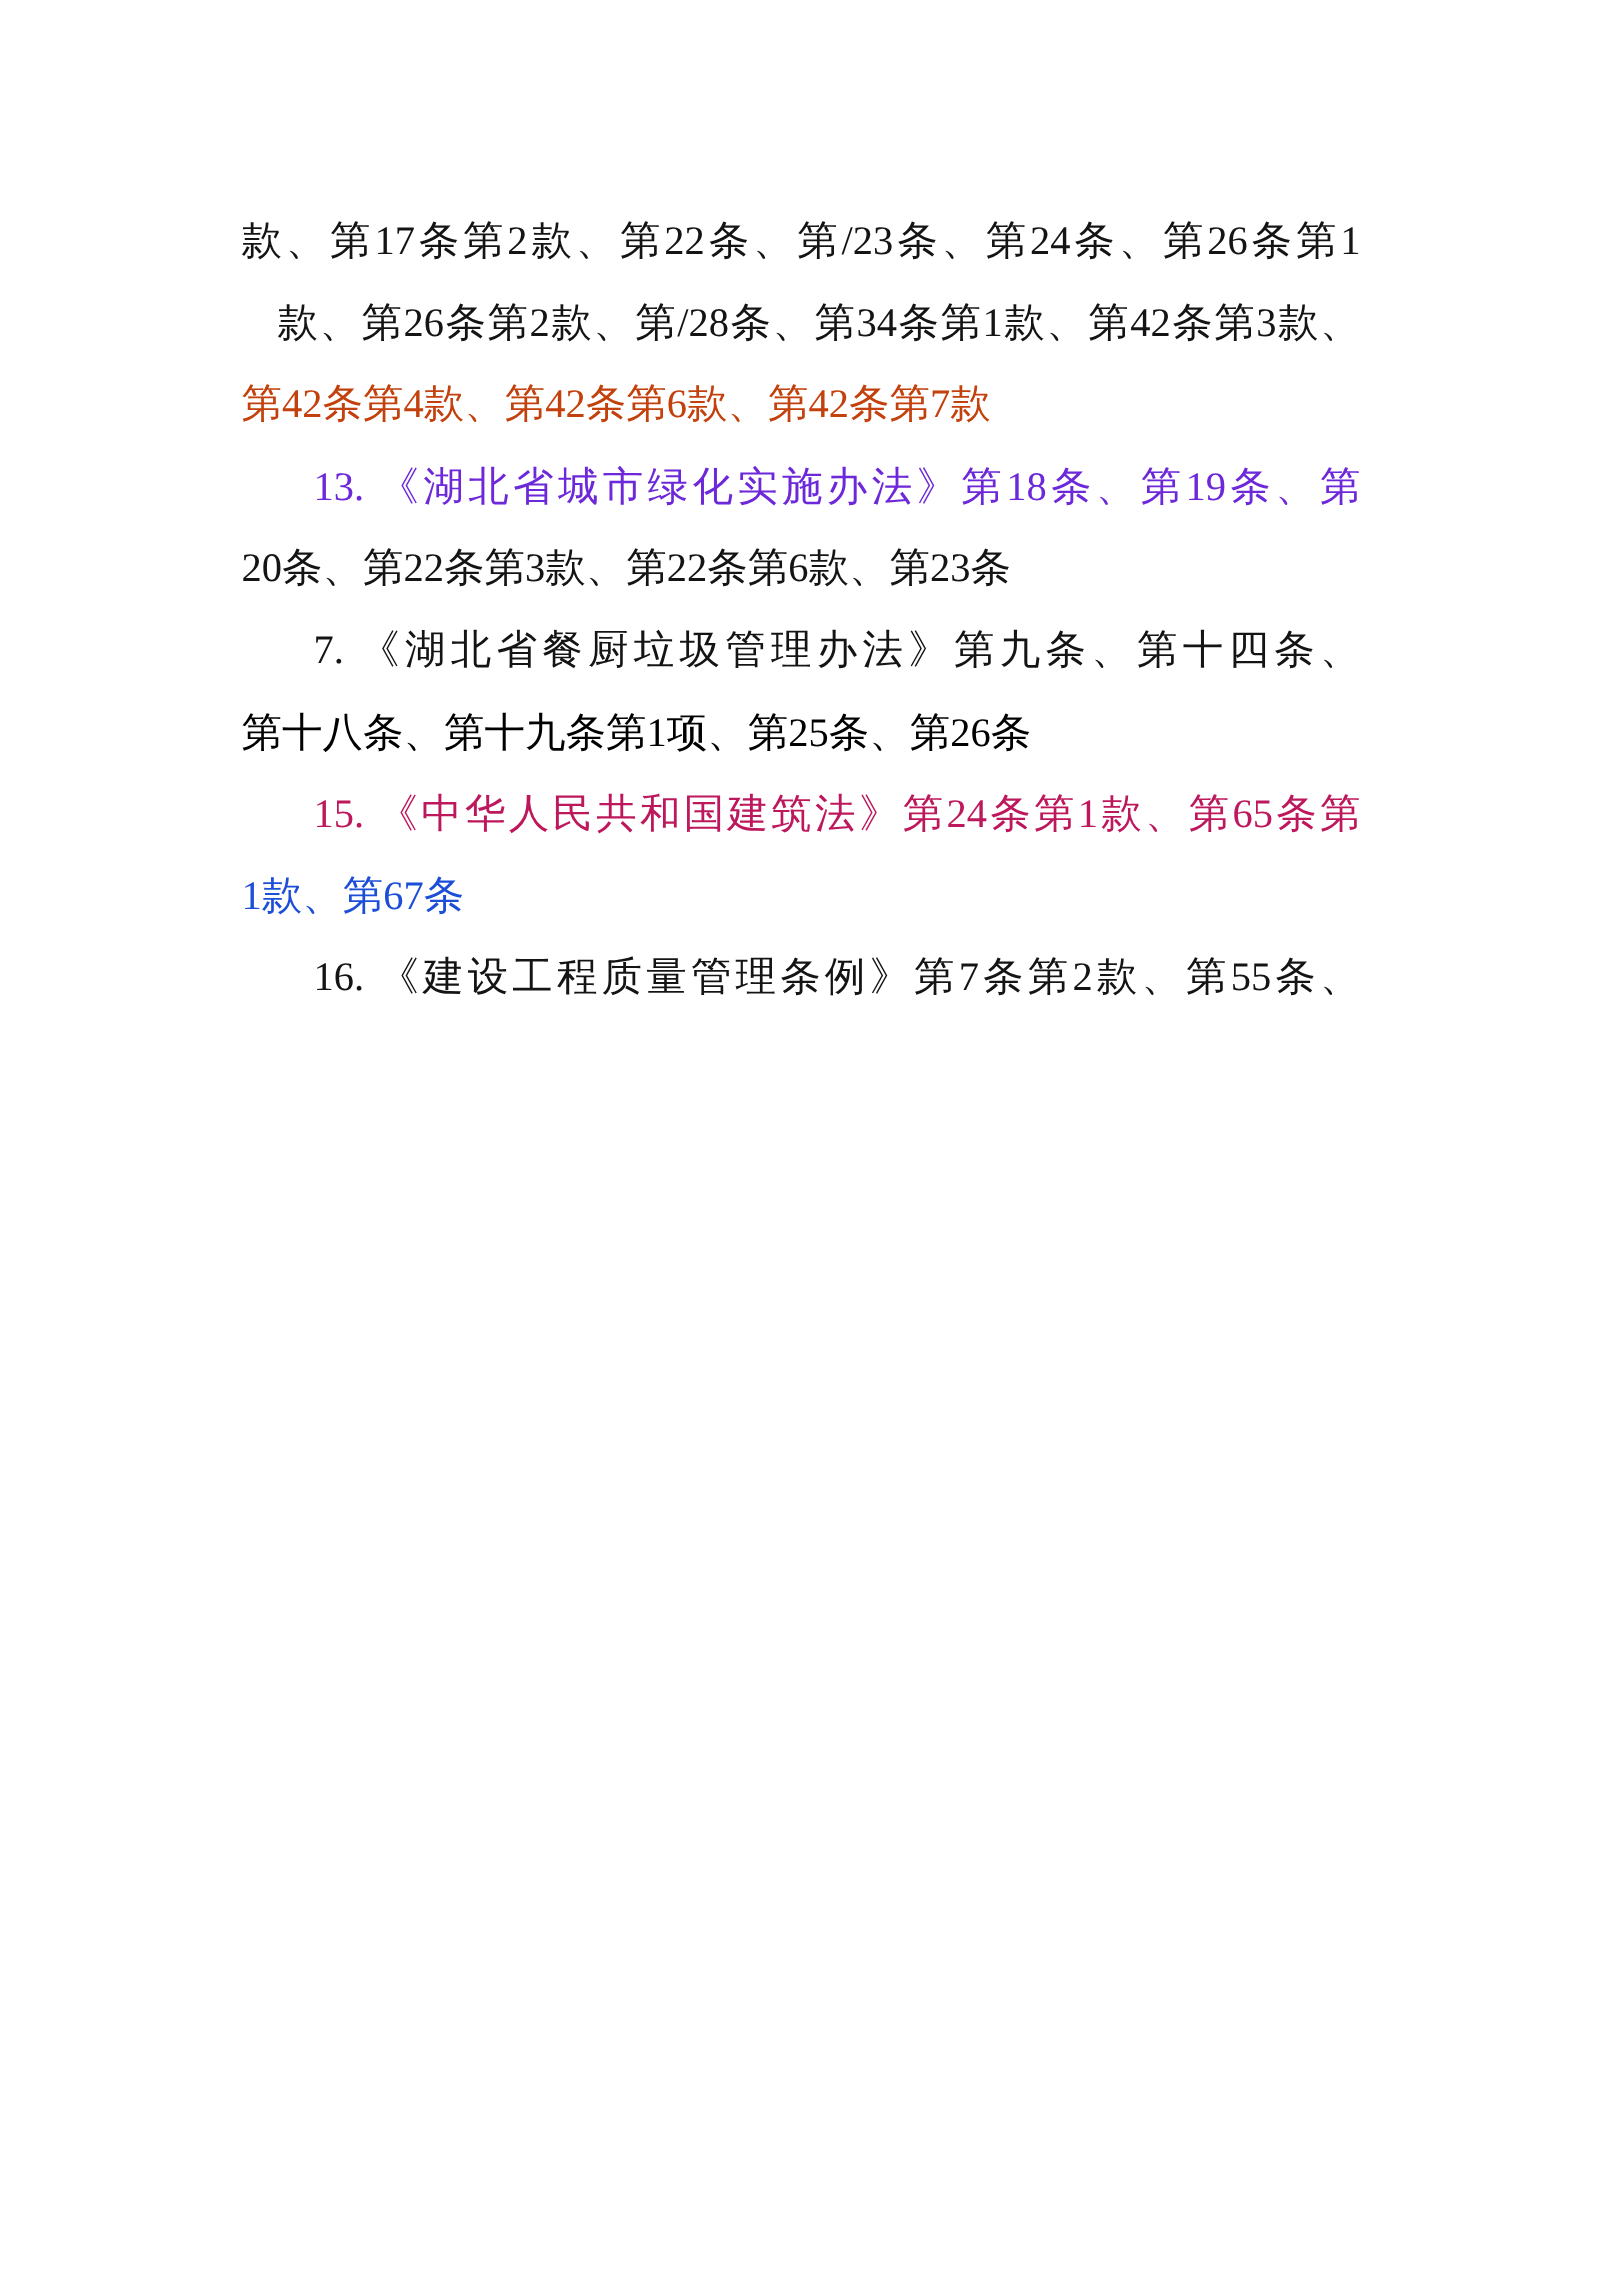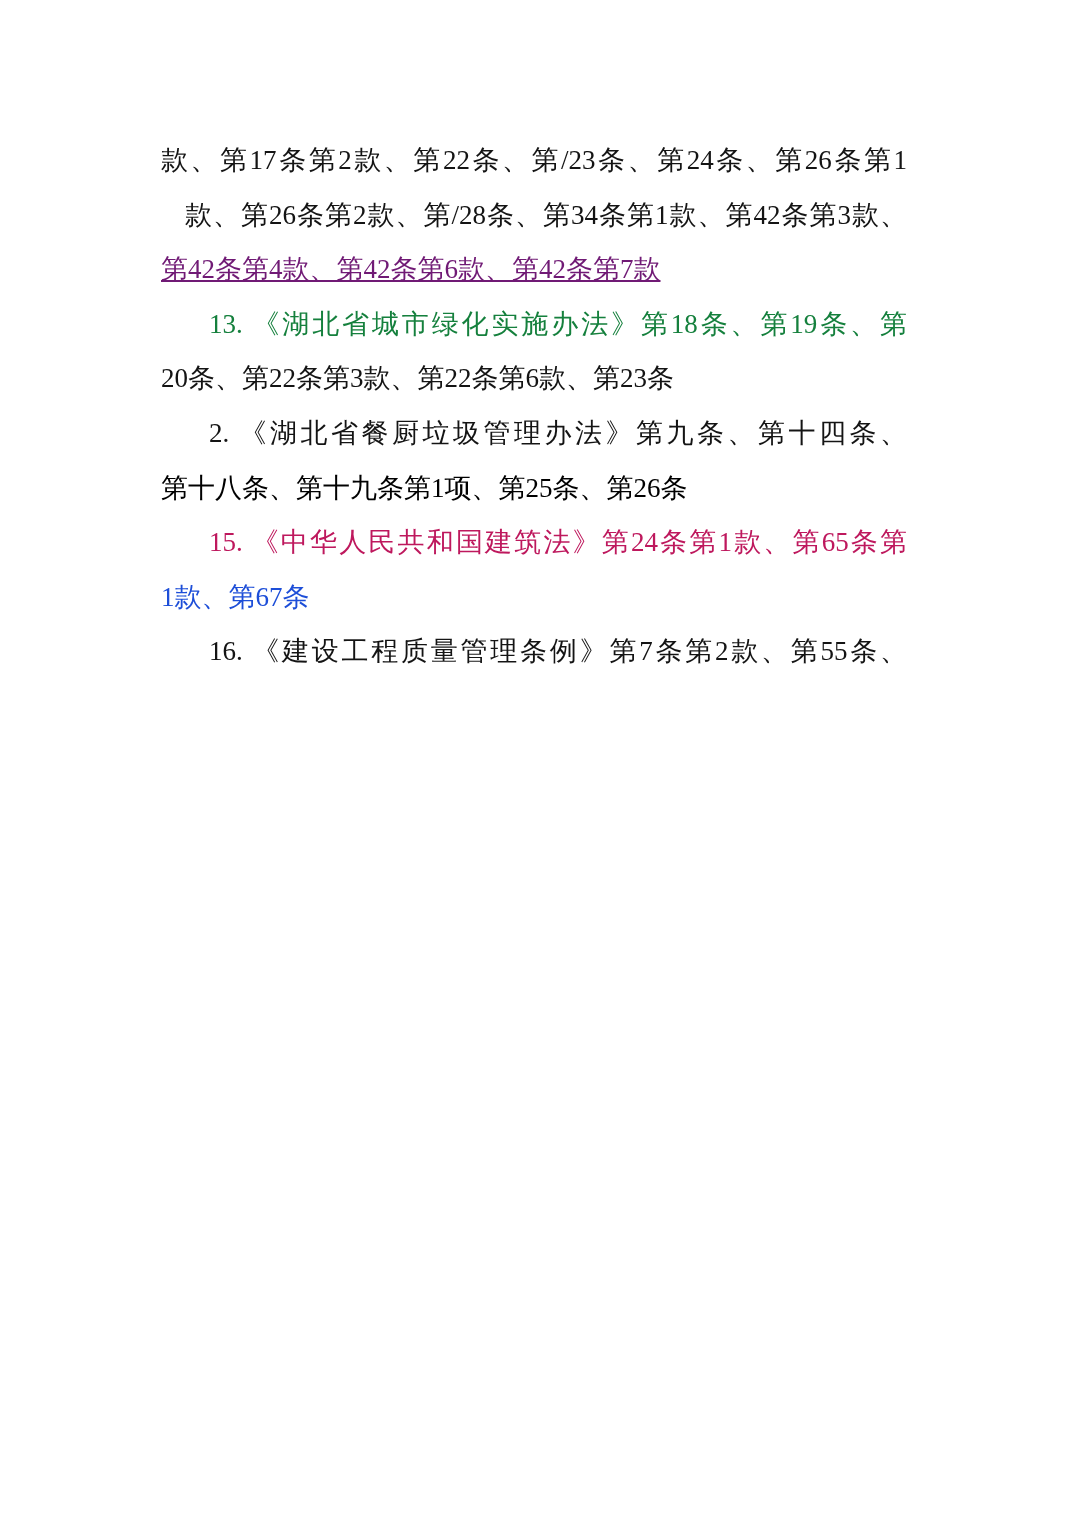--- a/index.html
+++ b/index.html
@@ -39,22 +39,22 @@
     padding-left: 48px;
   }
 </style>
 </head>
 <body>
 
 <div class="page" style="background: rgb(255, 255, 255); color: rgb(20, 20, 20);">
   <div class="text-block">
       <div class="line justified" style="color: rgb(20, 20, 20);">款、第17条第2款、第22条、第/23条、第24条、第26条第1</div>
       <div class="line justified" style="color: rgb(20, 20, 20); margin-left: 24px;">款、第26条第2款、第/28条、第34条第1款、第42条第3款、</div>
-      <div class="line" style="color: #701a75; text-decoration: underline;">第42条第4款、第42条第6款、第42条第7款</div>
-      <div class="line justified indented" style="color: #15803d;">13. 《湖北省城市绿化实施办法》第18条、第19条、第</div>
+      <div class="line" style="color: #c2410c;">第42条第4款、第42条第6款、第42条第7款</div>
+      <div class="line justified indented" style="color: #6d28d9;">13. 《湖北省城市绿化实施办法》第18条、第19条、第</div>
       <div class="line" style="color: rgb(20, 20, 20);">20条、第22条第3款、第22条第6款、第23条</div>
-      <div class="line justified indented" style="color: rgb(20, 20, 20);">2. 《湖北省餐厨垃圾管理办法》第九条、第十四条、</div>
+      <div class="line justified indented" style="color: rgb(20, 20, 20);">7. 《湖北省餐厨垃圾管理办法》第九条、第十四条、</div>
       <div class="line" style="color: #000000;">第十八条、第十九条第1项、第25条、第26条</div>
       <div class="line justified indented" style="color: #be185d;">15. 《中华人民共和国建筑法》第24条第1款、第65条第</div>
       <div class="line" style="color: #1d4ed8;">1款、第67条</div>
       <div class="line justified indented" style="color: rgb(20, 20, 20);">16. 《建设工程质量管理条例》第7条第2款、第55条、</div>
     </div>
 </div>
 
 </body></html>

